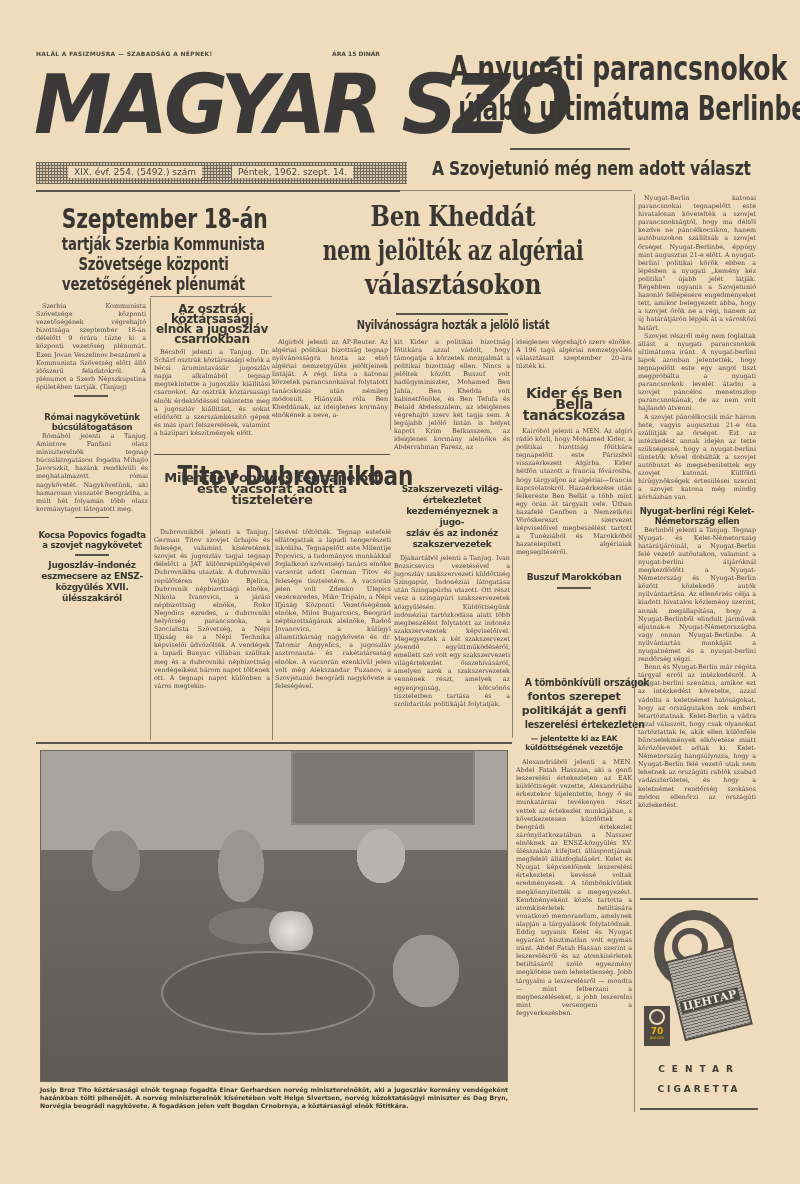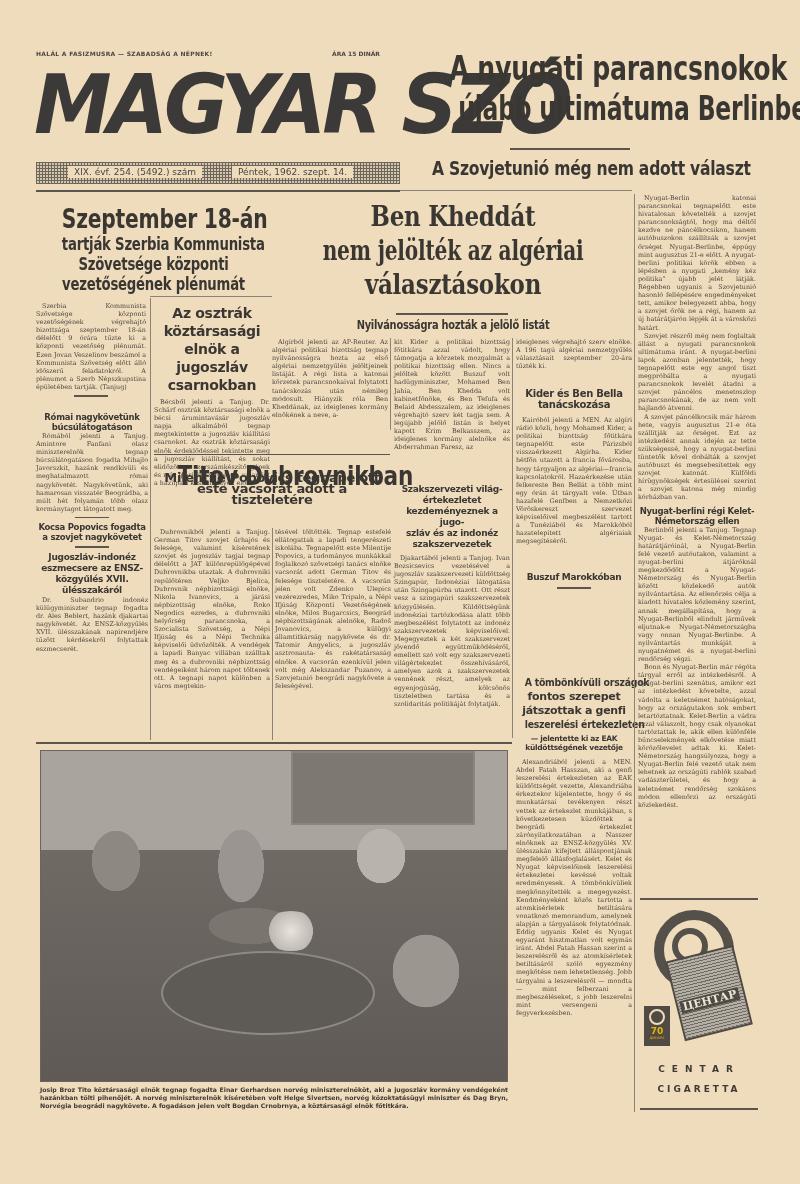--- a/index.html
+++ b/index.html
@@ -24,21 +24,21 @@
     border:1px solid #6a655f;}
   .ad-ring{border-radius:50%;border:10px solid #555049;}
 </style>
 </head>
 <body>
 
 <div class="abs" style="left:36px;top:44px;width:360px;height:150px;">
   <div class="abs" style="left:0;top:6px;font-family:'DejaVu Sans',sans-serif;font-weight:bold;font-size:6px;color:#4b4640;letter-spacing:0.3px;">HALÁL A FASIZMUSRA — SZABADSÁG A NÉPNEK!</div>
   <div class="abs" style="left:296px;top:6px;font-family:'DejaVu Sans',sans-serif;font-weight:bold;font-size:6px;color:#4b4640;">ÁRA 15 DINÁR</div>
   <div class="abs masthead-logo" style="left:-2px;top:16px;line-height:90px;white-space:nowrap;width:370px;">MAGYAR SZÓ</div>
-  <div class="abs dateband" style="left:0;top:118px;width:364px;height:22px;">
+  <div class="abs dateband" style="left:0;top:118px;width:364px;height:22px;padding-left:7px;">
     <span class="abs datebox" style="left:32px;top:4px;">XIX. évf. 254. (5492.) szám</span>
     <span class="abs datebox" style="left:196px;top:4px;">Péntek, 1962. szept. 14.</span>
   </div>
 </div>
 
 <div class="abs hd" style="left:404px;top:48px;width:350px;">
   <div style="font-size:34px;line-height:40px;transform:scaleX(0.74);transform-origin:center;white-space:nowrap;">A nyugati parancsnokok</div>
   <div style="font-size:34px;line-height:40px;transform:scaleX(0.69);transform-origin:center;white-space:nowrap;">újabb ultimátuma Berlinben</div>
 </div>
 <div class="rule" style="left:510px;top:148px;width:120px;height:1.5px;"></div>
@@ -61,36 +61,33 @@
 </div>
 
 <div class="abs" style="left:36px;top:412px;width:112px;">
   <div>
     <div class="hd" style="font-size:8.5px;line-height:10px;">Római nagykövetünk búcsúlátogatáson</div>
     <div class="col-text">
         <p>Rómából jelenti a Tanjug. Amintore Fanfani olasz miniszterelnök tegnap búcsúlátogatáson fogadta Mihajlo Javorszkit, hazánk rendkívüli és meghatalmazott római nagykövetét. Nagykövetünk, aki hamarosan visszatér Beográdba, a múlt hét folyamán több olasz kormánytagot látogatott meg.</p>
       </div>
     <div class="short-rule"></div>
   </div>
-  <div style="margin-top:4px;">
+  <div style="margin-top:12px;">
     <div class="hd" style="font-size:8.5px;line-height:10px;">Kocsa Popovics fogadta a szovjet nagykövetet</div>
     <div class="short-rule"></div>
   </div>
   <div style="margin-top:4px;">
     <div class="hd" style="font-size:9px;line-height:11px;">Jugoszláv–indonéz eszmecsere az ENSZ-közgyűlés XVII. ülésszakáról</div>
-    <div class="col-text">
-        <p>Dr. Subandrio indonéz külügyminiszter tegnap fogadta dr. Ales Beblert, hazánk djakartai nagykövetét. Az ENSZ-közgyűlés XVII. ülésszakának napirendjére tűzött kérdésekről folytattak eszmecserét.</p>
-      </div>
   </div>
 </div>
 
 <div class="thin" style="left:150px;top:298px;width:1px;height:442px;"></div>
 
 <div class="abs" style="left:154px;top:304px;width:116px;">
-  <div class="hd" style="font-size:14px;line-height:18px;text-align:center;">Az osztrák köztársasági elnök a jugoszláv csarnokban</div>
+  <div class="hd" style="font-size:12px;line-height:10px;text-align:center;">Az osztrák köztársasági elnök a jugoszláv csarnokban</div>
   <div class="col-text" style="margin-top:4px;">
       <p>Bécsből jelenti a Tanjug. Dr. Schärf osztrák köztársasági elnök a bécsi árumintavásár jugoszláv napja alkalmából tegnap megtekintette a jugoszláv kiállítási csarnokot. Az osztrák köztársasági elnök érdeklődéssel tekintette meg a jugoszláv kiállítást, és sokat elidőzött a szerszámkészítő gépek és más ipari felszerelések, valamint a háziipari készítmények előtt.</p>
     </div>
 </div>
 
 <div class="abs hd" style="left:272px;top:200px;width:362px;">
   <div style="font-family:'DejaVu Serif',serif;font-size:28px;line-height:34px;transform:scaleX(0.82);white-space:nowrap;">Ben Kheddát</div>
   <div style="font-family:'DejaVu Serif',serif;font-size:28px;line-height:34px;transform:scaleX(0.72);white-space:nowrap;">nem jelölték az algériai</div>
   <div style="font-family:'DejaVu Serif',serif;font-size:28px;line-height:34px;transform:scaleX(0.82);white-space:nowrap;">választásokon</div>
 </div>
@@ -103,36 +100,36 @@
 <div class="thin" style="left:390px;top:338px;width:1px;height:92px;"></div>
 <div class="abs col-text" style="left:394px;top:338px;width:116px;">
   <p style="text-indent:0;">kit Kider a politikai bizottság főtitkára azzal vádolt, hogy támogatja a körzetek mozgalmát a politikai bizottság ellen. Nincs a jelöltek között Buszuf volt hadügyminiszter, Mohamed Ben Jahia, Ben Khedda volt kabinetfőnöke, és Ben Tefufa és Belaid Abdesszalem, az ideiglenes végrehajtó szerv két tagja sem. A legújabb jelölő listán is helyet kapott Krim Belkasszem, az ideiglenes kormány alelnöke és Abderrahman Faresz, az</p>
 </div>
 <div class="thin" style="left:512px;top:338px;width:1px;height:400px;"></div>
 <div class="abs col-text" style="left:516px;top:338px;width:116px;">
   <p style="text-indent:0;">ideiglenes végrehajtó szerv elnöke. A 196 tagú algériai nemzetgyűlés választásait szeptember 20-ára tűzték ki.</p>
 </div>
 
 <div class="abs" style="left:516px;top:388px;width:116px;">
-  <div class="hd" style="font-size:10px;line-height:11px;">Kider és Ben Bella tanácskozása</div>
+  <div class="hd" style="font-size:14px;line-height:11px;">Kider és Ben Bella tanácskozása</div>
   <div class="col-text" style="margin-top:6px;">
       <p>Kairóból jelenti a MEN. Az algíri rádió közli, hogy Mohamed Kider, a politikai bizottság főtitkára tegnapelőtt este Párizsból visszaérkezett Algírba. Kider hétfőn utazott a francia fővárosba, hogy tárgyaljon az algériai—francia kapcsolatokról. Hazaérkezése után felkereste Ben Bellát a több mint egy órán át tárgyalt vele. Útban hazafelé Genfben a Nemzetközi Vöröskereszt szervezet képviselőivel megbeszélést tartott a Tunéziából és Marokkóból hazatelepített algériaiak megsegítéséről.</p>
     </div>
 </div>
 
 <div class="abs" style="left:516px;top:572px;width:116px;">
   <div class="hd" style="font-size:9px;line-height:11px;">Buszuf Marokkóban</div>
   <div class="short-rule"></div>
 </div>
 
 <div class="abs" style="left:516px;top:676px;width:116px;">
   <div class="hd" style="font-size:11px;line-height:14px;">
     <div style="transform:scaleX(0.85);white-space:nowrap;">A tömbönkívüli országok</div>
     <div>fontos szerepet</div>
-    <div>játszottak a genfi</div>
+    <div>politikáját a genfi</div>
     <div style="transform:scaleX(0.85);white-space:nowrap;">leszerelési értekezleten</div>
   </div>
   <div class="hd" style="font-size:7.5px;line-height:9px;margin-top:2px;">— jelentette ki az EAK küldöttségének vezetője</div>
   <div class="col-text" style="margin-top:6px;">
       <p>Alexandriából jelenti a MEN. Abdel Fatah Hasszan, aki a genfi leszerelési értekezleten az EAK küldöttségét vezette, Alexandriába érkeztekor kijelentette, hogy ő és munkatársai tevékenyen részt vettek az értekezlet munkájában, s következetesen küzdöttek a beográdi értekezlet zárónyilatkozatában a Nasszer elnöknek az ENSZ-közgyűlés XV. ülésszakán kifejtett álláspontjának megfelelő állásfoglalásért. Kelet és Nyugat képviselőinek leszerelési értekezletei kevéssé voltak eredményesek. A tömbönkívüliek megkönnyítették a megegyezést. Kendményeként közös tartotta a atomkísérletek betiltására vonatkozó memorandum, amelynek alapján a tárgyalások folytatódnak. Eddig ugyanis Kelet és Nyugat egyaránt hisztmatlan volt egymás iránt. Abdel Fatah Hassan szerint a leszerelésről és az atomkísérletek betiltásáról szóló egyezmény megkötése nem lehetetlenség. Jobb tárgyalni a leszerelésről — mondta — mint felberzani a megbeszéléseket, s jobb leszerelni mint versengeni a fegyverkezésben.</p>
     </div>
 </div>
 
 <div class="abs" style="left:394px;top:484px;width:116px;">
   <div class="hd" style="font-size:9px;line-height:11px;">

